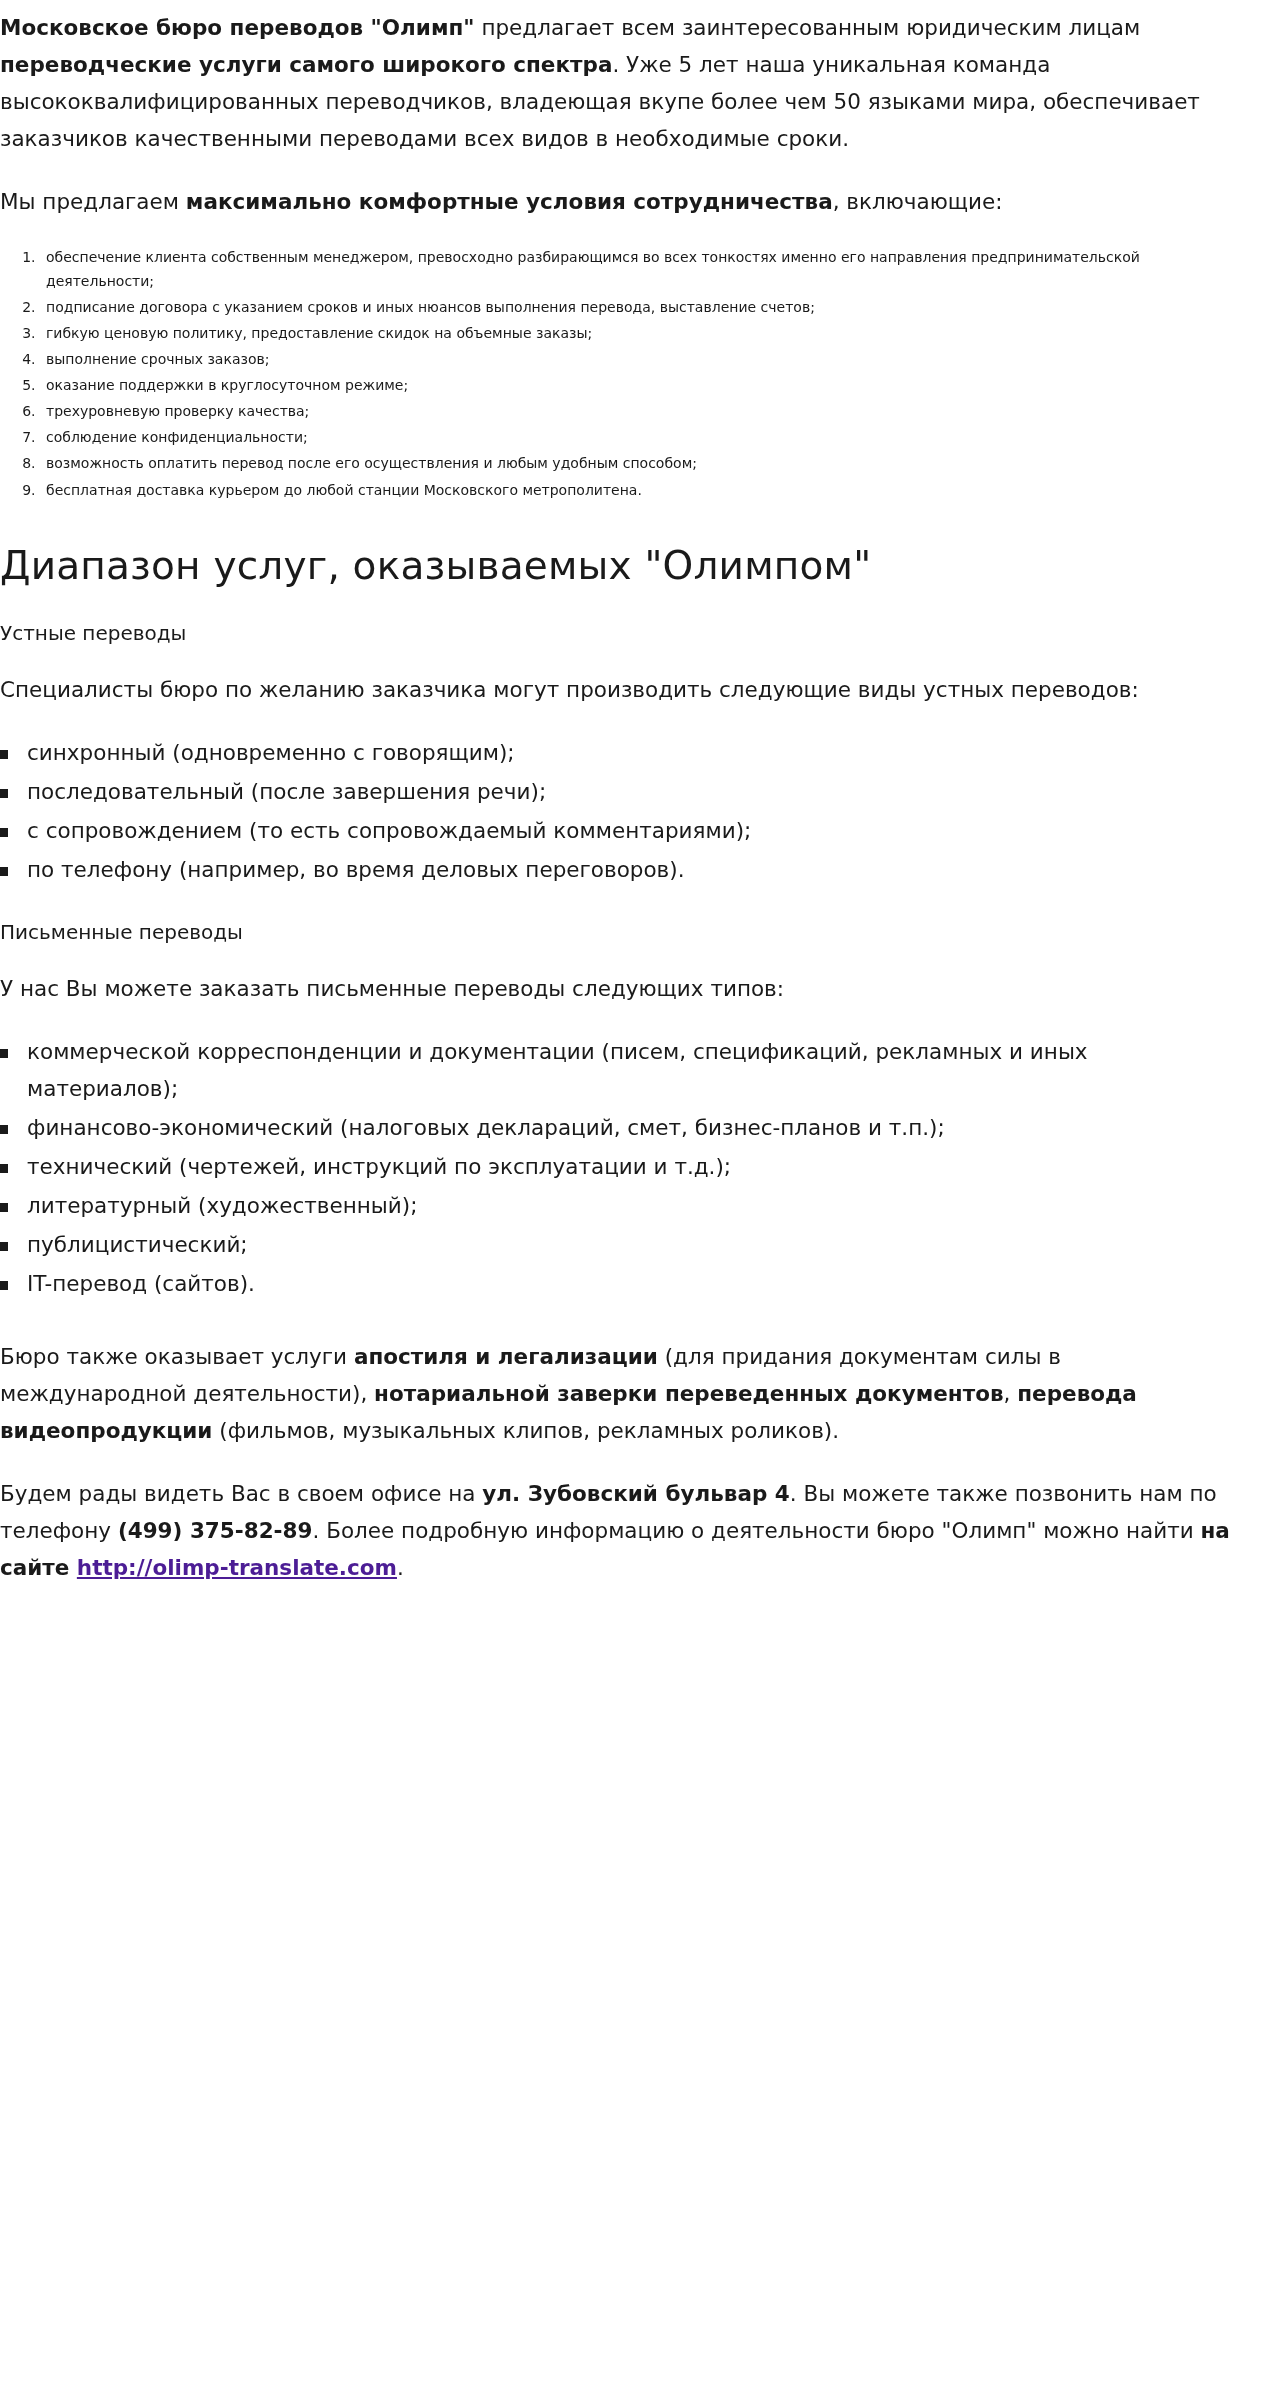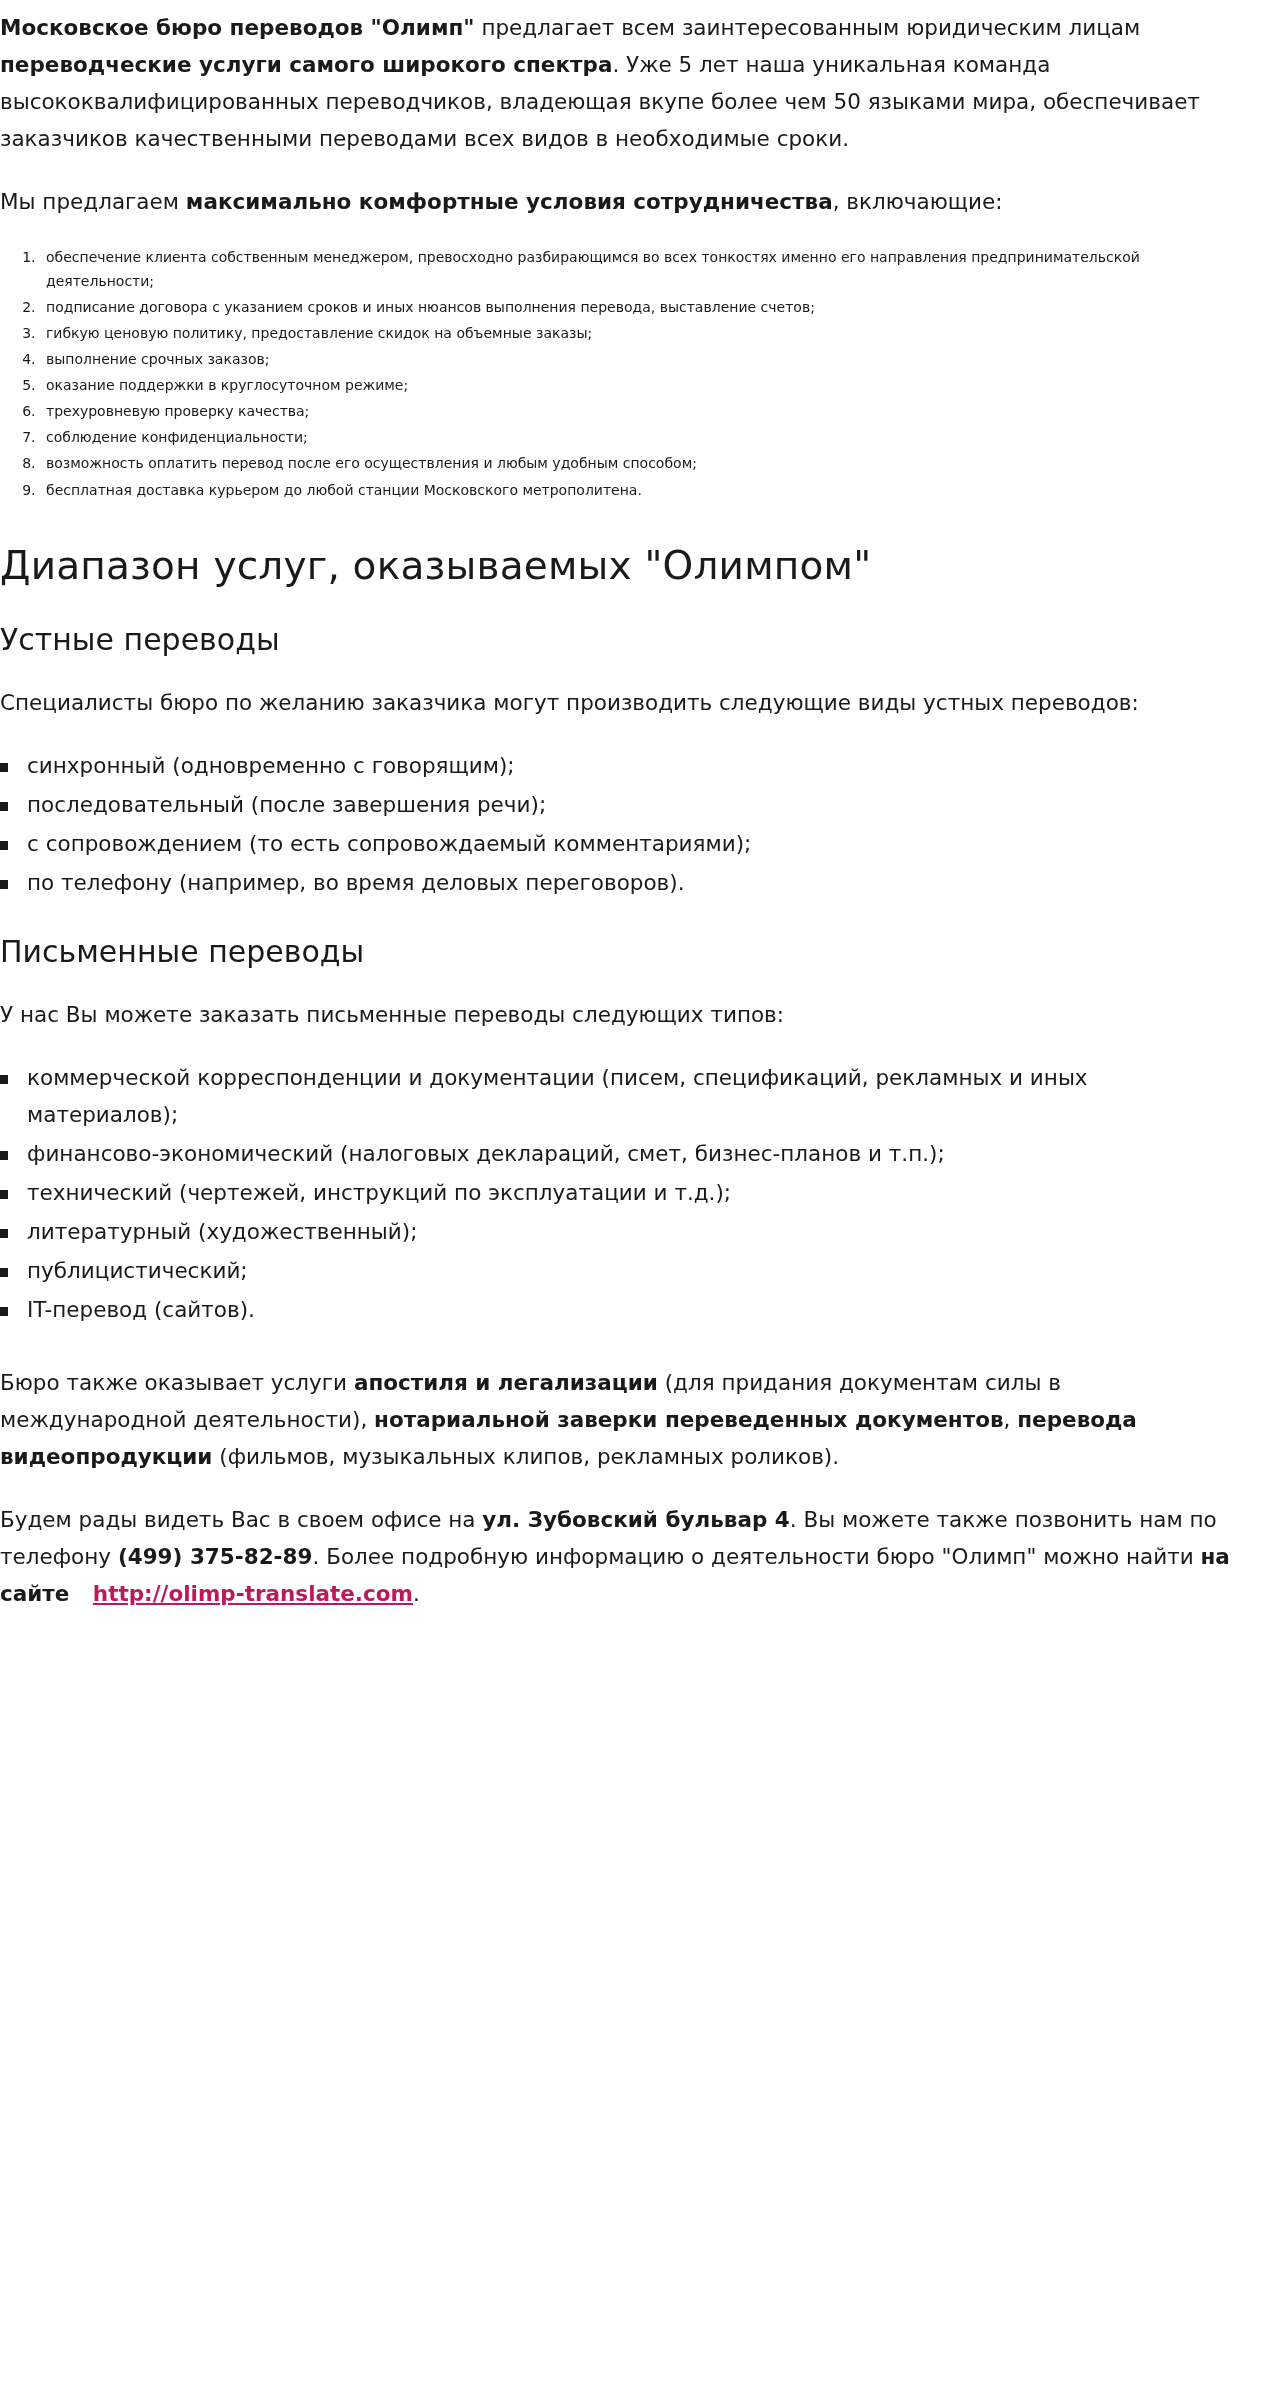--- a/index.html
+++ b/index.html
@@ -30,21 +30,21 @@
     font-weight: bold;
   }
   h1.section-title {
     font-size: 39px;
     font-weight: normal;
     line-height: 1.25;
     margin: 40px 0 26px 0;
     letter-spacing: 0.2px;
   }
   h2.sub-title {
-    font-size: 30px;
+    font-size: 20px;
     font-weight: normal;
     line-height: 1.3;
     margin: 30px 0 26px 0;
   }
   ol.numbered {
     margin: 0 0 26px 0;
     padding-left: 40px;
     font-size: 14px;
     line-height: 1.72;
   }
@@ -67,24 +67,23 @@
   ul.square > li::before {
     content: "";
     position: absolute;
     left: -22px;
     top: 15px;
     width: 9px;
     height: 9px;
     background: #1a1a1a;
   }
   a.link {
-    color: #be185d;
+    color: #4c1d95;
     font-weight: bold;
     text-decoration: underline;
-    margin-left: 16px;
   }
   .spacer-block {
     height: 10px;
   }
 </style>
 </head>
 <body>
 
 <div class="page">
 

